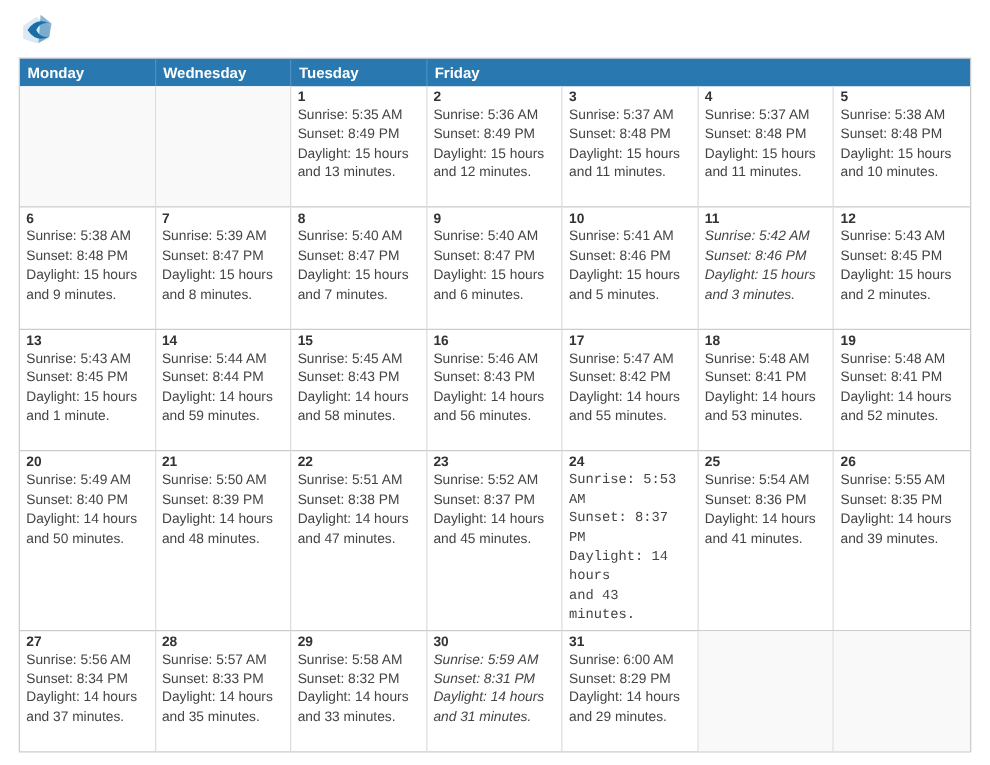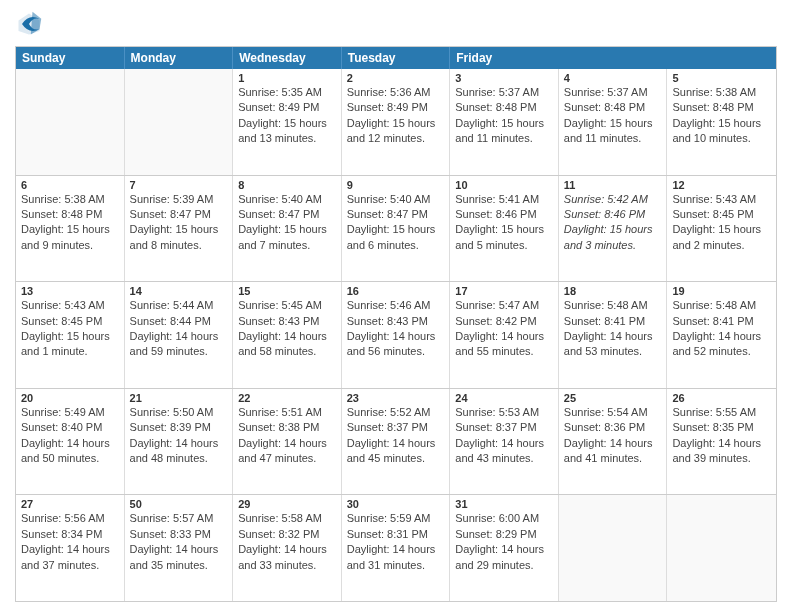--- a/index.html
+++ b/index.html
@@ -132,21 +132,20 @@
       </div>
     </div>
     <div class="title-block">
       <div class="month-title"></div>
       <div class="location-title"></div>
     </div>
   </div>
 
   <div class="calendar">
     <div class="cal-header">
-    <div class="cal-header-cell">Sunday</div>
         <div class="cal-header-cell">Monday</div>
         <div class="cal-header-cell">Wednesday</div>
         <div class="cal-header-cell">Tuesday</div>
         <div class="cal-header-cell">Friday</div>
       </div>
     <div class="cal-body">
     <div class="cal-row">
           <div class="cal-cell empty"></div>
           <div class="cal-cell empty"></div>
           <div class="cal-cell">
@@ -311,21 +310,21 @@
           </div>
           <div class="cal-cell">
             <span class="day-number">23</span>
             <div class="day-info" style="white-space: pre-line;">Sunrise: 5:52 AM
 Sunset: 8:37 PM
 Daylight: 14 hours
 and 45 minutes.</div>
           </div>
           <div class="cal-cell">
             <span class="day-number">24</span>
-            <div class="day-info" style="white-space: pre-line;">Sunrise: 5:53 AM
+            <div class="day-info" style="white-space: pre-line; font-family: Liberation Mono, monospace;">Sunrise: 5:53 AM
 Sunset: 8:37 PM
 Daylight: 14 hours
 and 43 minutes.</div>
           </div>
           <div class="cal-cell">
             <span class="day-number">25</span>
             <div class="day-info" style="white-space: pre-line;">Sunrise: 5:54 AM
 Sunset: 8:36 PM
 Daylight: 14 hours
 and 41 minutes.</div>
@@ -340,36 +339,36 @@
         </div>
         <div class="cal-row">
           <div class="cal-cell">
             <span class="day-number">27</span>
             <div class="day-info" style="white-space: pre-line;">Sunrise: 5:56 AM
 Sunset: 8:34 PM
 Daylight: 14 hours
 and 37 minutes.</div>
           </div>
           <div class="cal-cell">
-            <span class="day-number">50</span>
+            <span class="day-number">28</span>
             <div class="day-info" style="white-space: pre-line;">Sunrise: 5:57 AM
 Sunset: 8:33 PM
 Daylight: 14 hours
 and 35 minutes.</div>
           </div>
           <div class="cal-cell">
             <span class="day-number">29</span>
             <div class="day-info" style="white-space: pre-line;">Sunrise: 5:58 AM
 Sunset: 8:32 PM
 Daylight: 14 hours
 and 33 minutes.</div>
           </div>
           <div class="cal-cell">
             <span class="day-number">30</span>
-            <div class="day-info" style="white-space: pre-line;">Sunrise: 5:59 AM
+            <div class="day-info" style="white-space: pre-line; font-style: italic;">Sunrise: 5:59 AM
 Sunset: 8:31 PM
 Daylight: 14 hours
 and 31 minutes.</div>
           </div>
           <div class="cal-cell">
             <span class="day-number">31</span>
             <div class="day-info" style="white-space: pre-line;">Sunrise: 6:00 AM
 Sunset: 8:29 PM
 Daylight: 14 hours
 and 29 minutes.</div>

